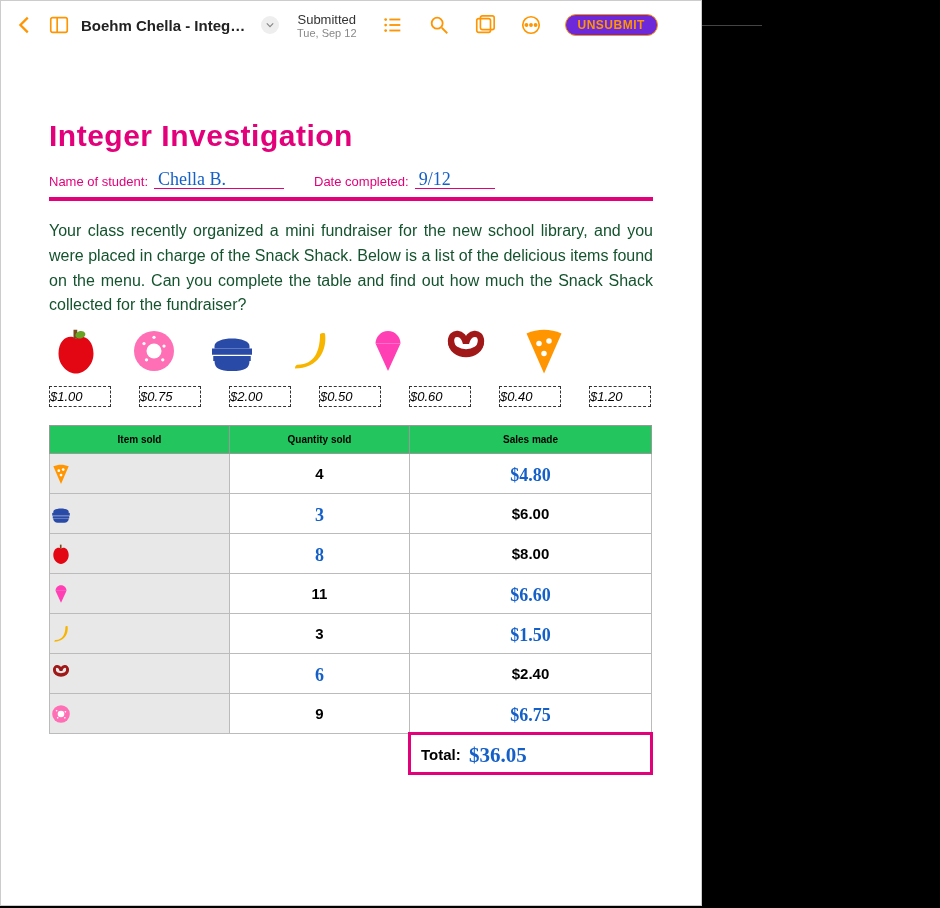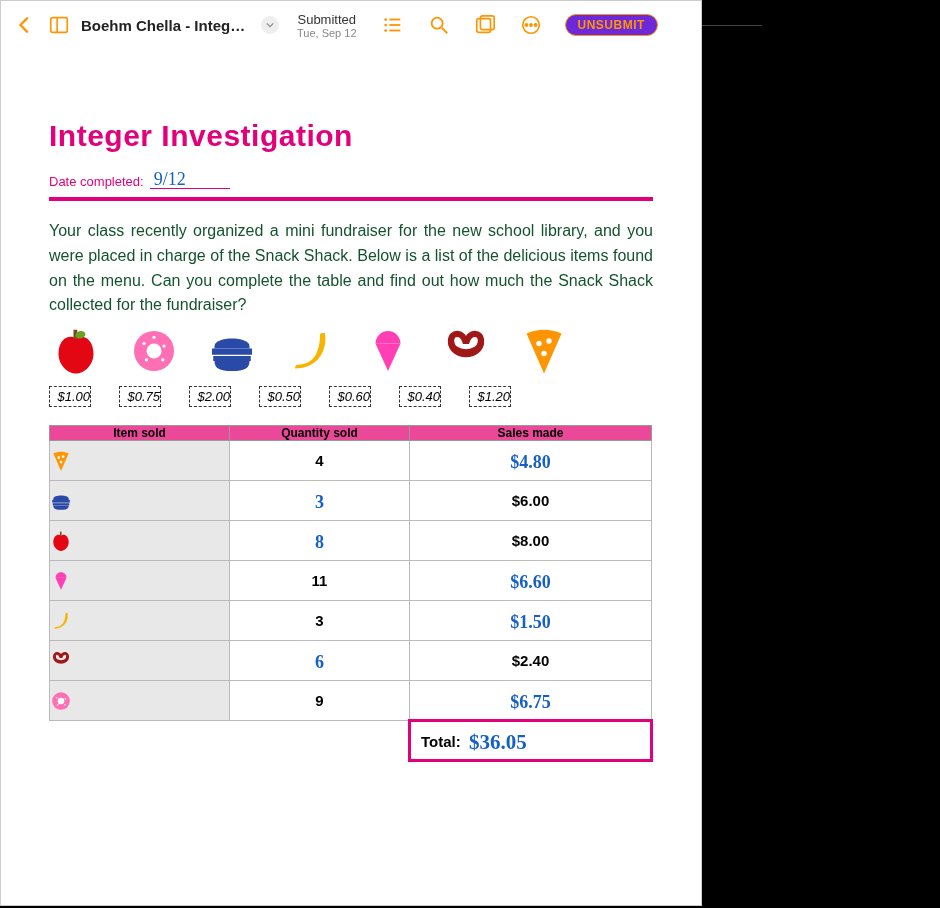--- a/index.html
+++ b/index.html
@@ -26,24 +26,24 @@
 .meta-line.short { min-width: 80px; }
 .hand { font-family: "Comic Sans MS", "Segoe Script", cursive; color: #1560c8; font-size: 18px; position: relative; top: 2px; padding: 0 4px; }
 .hand-center { text-align: center; }
 .divider { height: 4px; background: #e3007b; margin: 6px 0 18px 0; }
 
 .body-text { font-size: 16px; color: #14532d; line-height: 1.55; text-align: justify; margin-bottom: 8px; }
 
 .icon-row { display: flex; gap: 28px; align-items: center; padding: 0 2px; margin-bottom: 10px; }
 .icon-row .food { width: 50px; height: 50px; display:flex; align-items:center; justify-content:center;}
 .price-row { display: flex; gap: 28px; margin-bottom: 18px; }
-.price-box { width: 42px; border: 1px dashed #333; text-align: right; font-size: 13px; font-style: italic; padding: 2px 0; }
+.price-box { width: 62px; border: 1px dashed #333; text-align: left; font-size: 13px; font-style: italic; padding: 2px 0; }
 
 .tbl { width: 100%; border-collapse: collapse; }
-.tbl th { background: #ec4899; font-weight: 700; font-size: 12px; border: 1px solid #999; }
+.tbl th { background: #22c55e; font-weight: 700; font-size: 10px; padding: 8px; border: 1px solid #999; }
 .tbl td { border: 1px solid #bbb; text-align: center; height: 40px; font-size: 15px; }
 .tbl td.itemcell { background: #e8e8e8; width: 180px; }
 .tbl td.qty { width: 180px; font-weight: 700; }
 .tbl td.sales { font-weight: 700; }
 .tbl .small-food svg { width: 22px; height: 22px; }
 .total-row td { border: none; }
 .total-box { border: 3px solid #e3007b !important; font-weight: 700; text-align: left !important; padding-left: 10px; }
 .total-box .hand { font-size: 21px; }
 
 svg { display: block; }
@@ -105,20 +105,24 @@
             <circle cx="17" cy="12" r="1.2" fill="#ff9500"></circle>
           </svg>
       </div>
       <div class="unsubmit-btn">UNSUBMIT</div>
     </div>
   </div>
 
   <div class="page">
     <div class="ws-title">Integer Investigation</div>
     <div class="meta-row">
+      <div class="meta-field">
+        <span class="meta-label">Name of student:</span>
+        <span class="meta-line"><span class="hand">Chella  B.</span></span>
+      </div>
       <div class="meta-field" style="">
         <span class="meta-label">Date completed:</span>
         <span class="meta-line short"><span class="hand">9/12</span></span>
       </div>
     </div>
     <div class="divider"></div>
     <div class="body-text">Your class recently organized a mini fundraiser for the new school library, and you were placed in charge of the Snack Shack. Below is a list of the delicious items found on the menu. Can you complete the table and find out how much the Snack Shack collected for the fundraiser?</div>
 
     <div class="icon-row">
       <div class="food">

